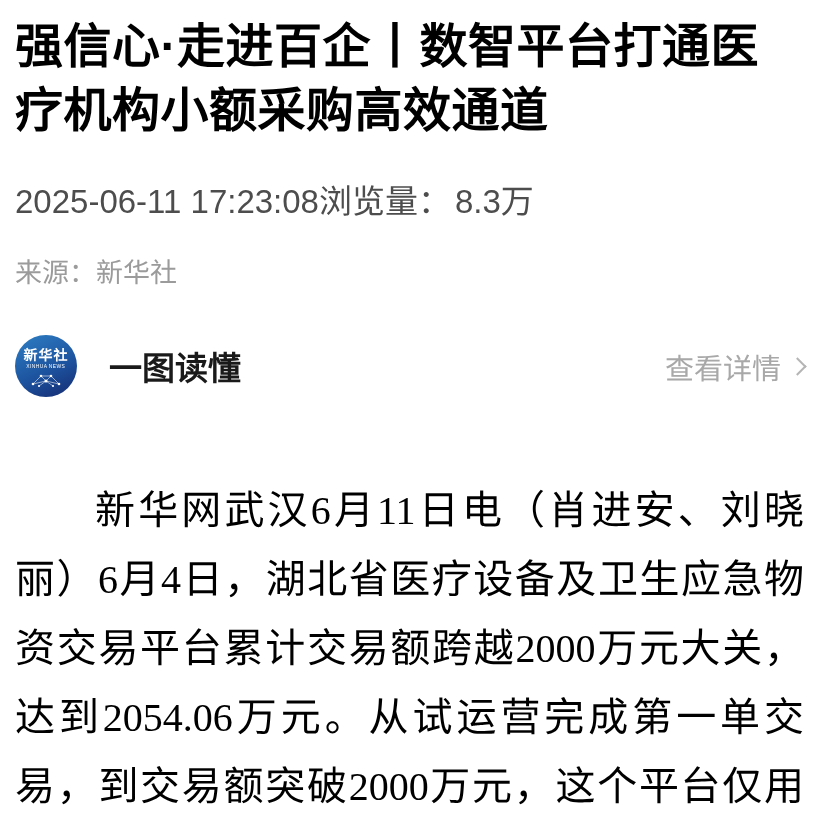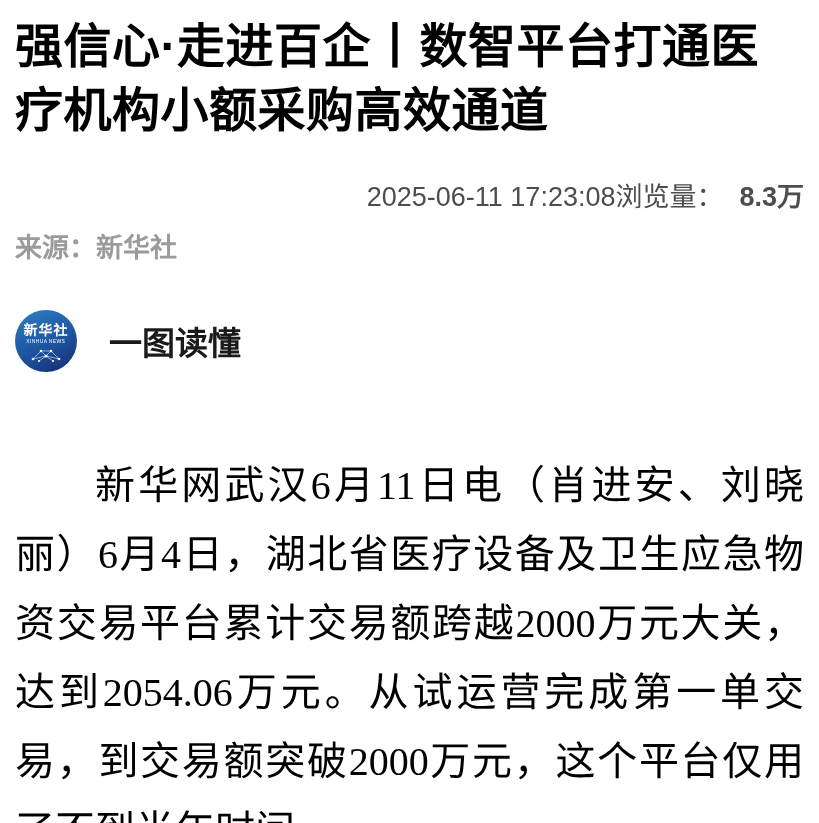--- a/index.html
+++ b/index.html
@@ -20,34 +20,33 @@
     font-weight: 800;
     color: #000000;
     letter-spacing: 0.5px;
     font-family: "Liberation Sans", "DejaVu Sans", sans-serif;
   }
 
   
   .meta-row {
     margin-top: 32px;
     display: flex;
-    justify-content: flex-end;
+    justify-content: flex-start;
     align-items: baseline;
-    font-size: 27px;
+    font-size: 33px;
     color: #4d4d4d;
   }
   .views { color: #4d4d4d; }
-  .views .views-value { margin-left: 16px; font-weight: bold; }
+  .views .views-value { margin-left: 4px; }
 
   
   .source-row {
-    margin-top: 12px;
+    margin-top: 28px;
     font-size: 27px;
     color: #9b9b9b;
-    font-weight: bold;
   }
 
   
   .info-card {
     margin-top: 44px;
     display: flex;
     align-items: center;
     height: 64px;
     cursor: pointer;
   }
@@ -155,19 +154,23 @@
           <circle cx="12" cy="4" r="1.3"></circle>
           <circle cx="22" cy="4" r="1.3"></circle>
           <circle cx="30" cy="12" r="1.3"></circle>
           <circle cx="17" cy="9" r="1.6"></circle>
           <circle cx="10" cy="14" r="1.1"></circle>
           <circle cx="24" cy="14" r="1.1"></circle>
         </g>
       </svg>
     </div>
     <div class="card-title">一图读懂</div>
+    <div class="card-action">
+      <span>查看详情</span>
+      <span class="chevron-right"></span>
+    </div>
   </div>
 
   <div class="article-body">
     <p>新华网武汉6月11日电（肖进安、刘晓丽）6月4日，湖北省医疗设备及卫生应急物资交易平台累计交易额跨越2000万元大关，达到2054.06万元。从试运营完成第一单交易，到交易额突破2000万元，这个平台仅用了不到半年时间。</p>
   </div>
 
 </div>
 
 </body></html>

